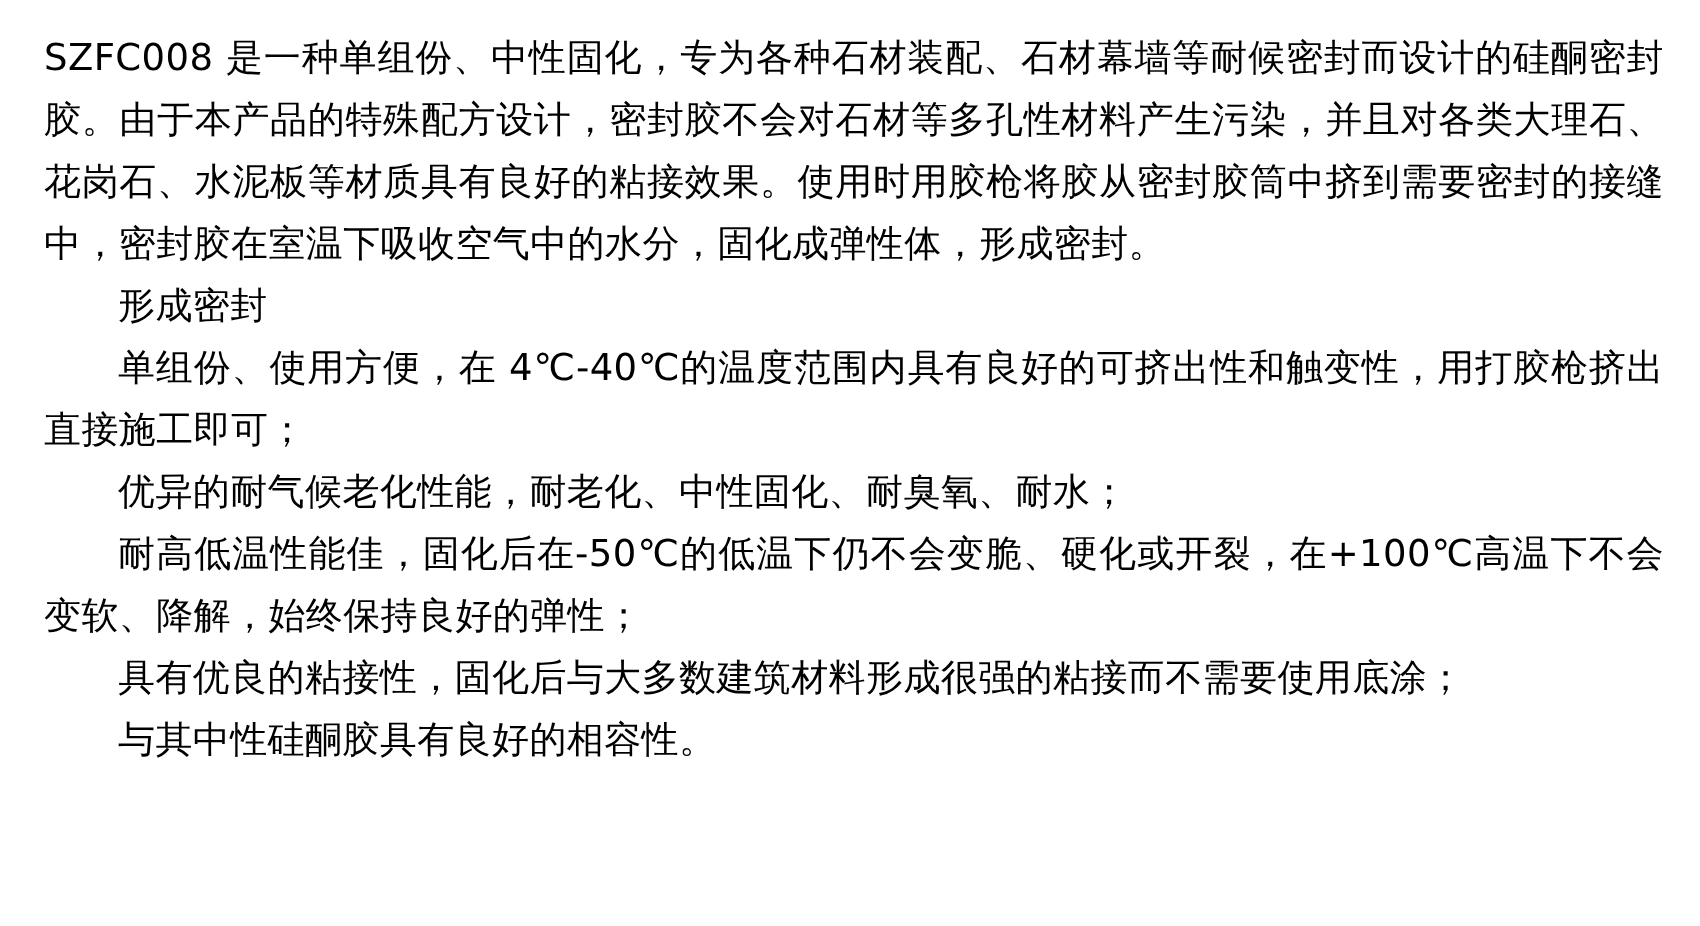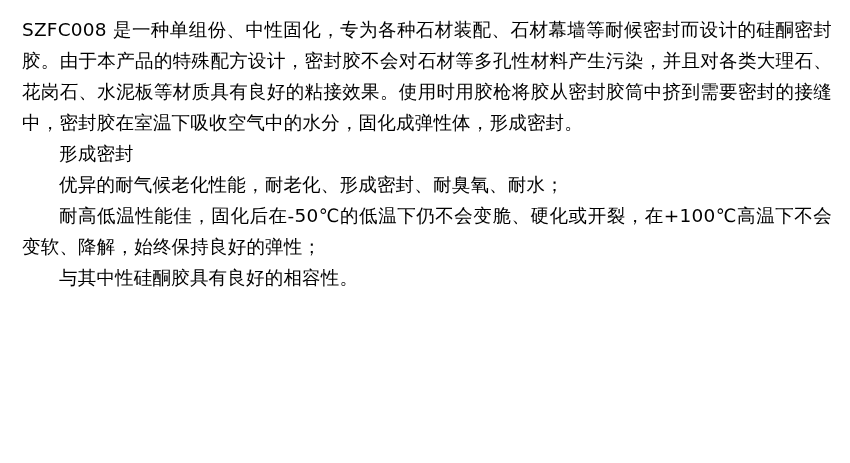--- a/index.html
+++ b/index.html
@@ -39,24 +39,26 @@
 </style>
 </head>
 <body>
 
 <div id="doc">
 
   <p class="para block">SZFC008 是一种单组份、中性固化，专为各种石材装配、石材幕墙等耐候密封而设计的硅酮密封胶。由于本产品的特殊配方设计，密封胶不会对石材等多孔性材料产生污染，并且对各类大理石、花岗石、水泥板等材质具有良好的粘接效果。使用时用胶枪将胶从密封胶筒中挤到需要密封的接缝中，密封胶在室温下吸收空气中的水分，固化成弹性体，形成密封。</p>
 
   <p class="para block indent">形成密封</p>
 
+  <p class="para block indent">单组份、使用方便，在 4℃-40℃的温度范围内具有良好的可挤出性和触变性，用打胶枪挤出直接施工即可；</p>
 
 
 
 
-  <p class="para block indent">优异的耐气候老化性能，耐老化、形成密封、耐臭氧、耐水；</p>
+  <p class="para block indent">优异的耐气候老化性能，耐老化、中性固化、耐臭氧、耐水；</p>
 
   <p class="para block indent">耐高低温性能佳，固化后在-50℃的低温下仍不会变脆、硬化或开裂，在+100℃高温下不会变软、降解，始终保持良好的弹性；</p>
 
+  <p class="para block indent">具有优良的粘接性，固化后与大多数建筑材料形成很强的粘接而不需要使用底涂；</p>
 
   <p class="para block indent">与其中性硅酮胶具有良好的相容性。</p>
 
 </div>
 
 </body></html>

